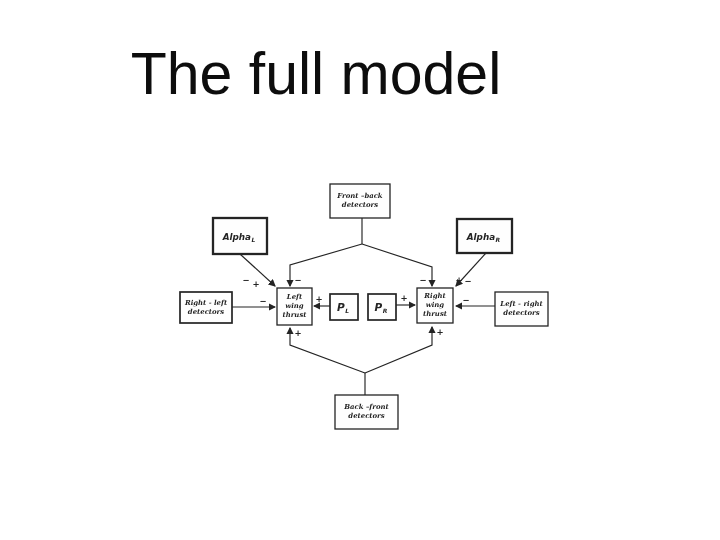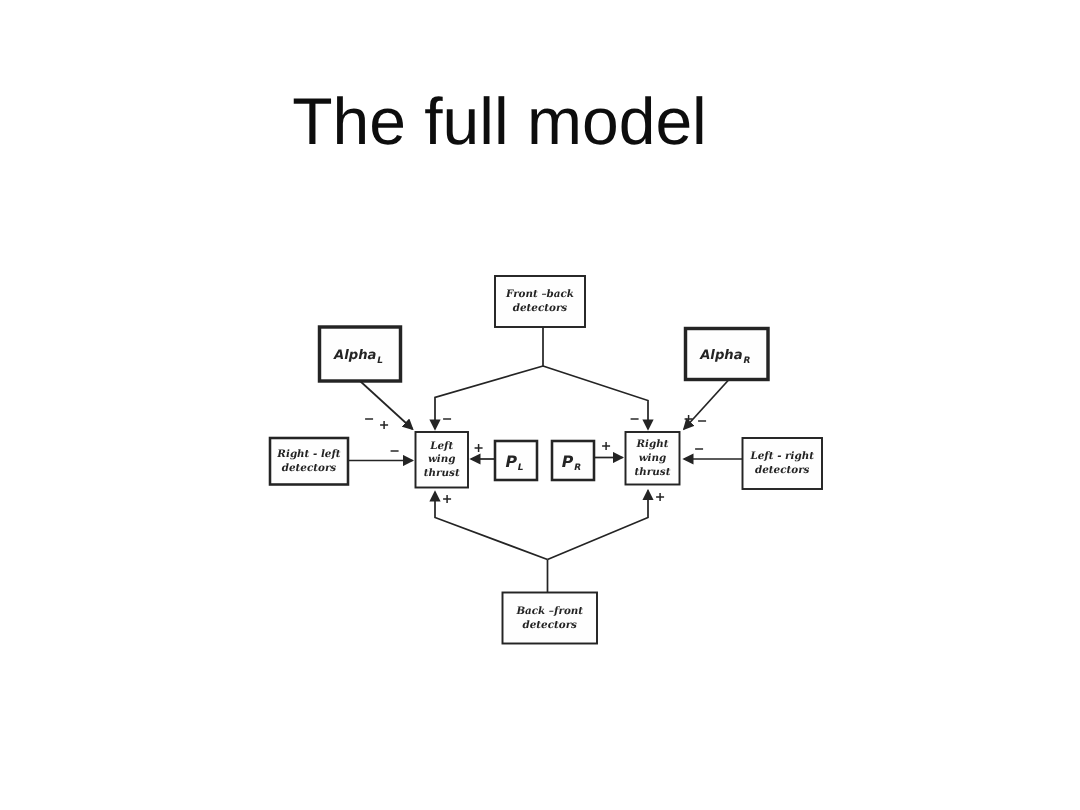--- a/index.html
+++ b/index.html
@@ -13,24 +13,24 @@
     height: 540px;
     background: #ffffff;
     overflow: hidden;
     font-family: "Liberation Sans", sans-serif;
   }
   .slide-title {
     position: absolute;
     top: 40px;
     left: 0;
     width: 632px;
-    margin: 17px;
+    margin: 0;
     text-align: center;
     font-family: "Liberation Sans", sans-serif;
-    font-size: 44px;
+    font-size: 59px;
     font-weight: 400;
     letter-spacing: 0px;
     color: #0d0d0d;
   }
   .diagram-svg {
     position: absolute;
     left: 0;
     top: 0;
     width: 720px;
     height: 540px;

